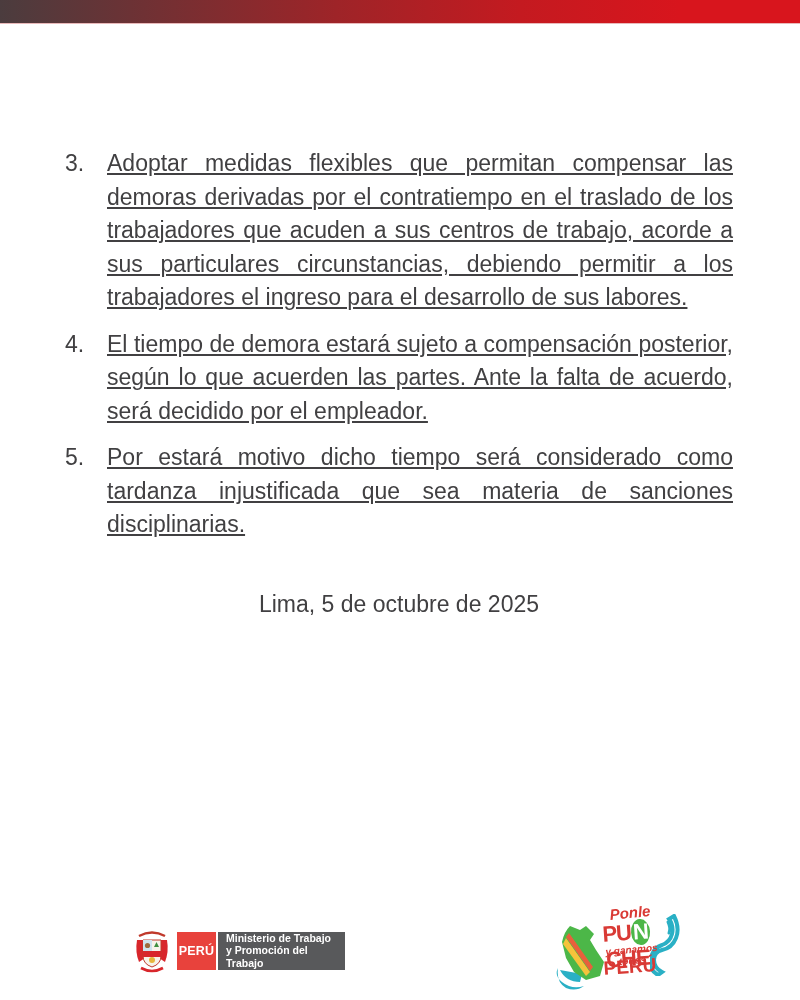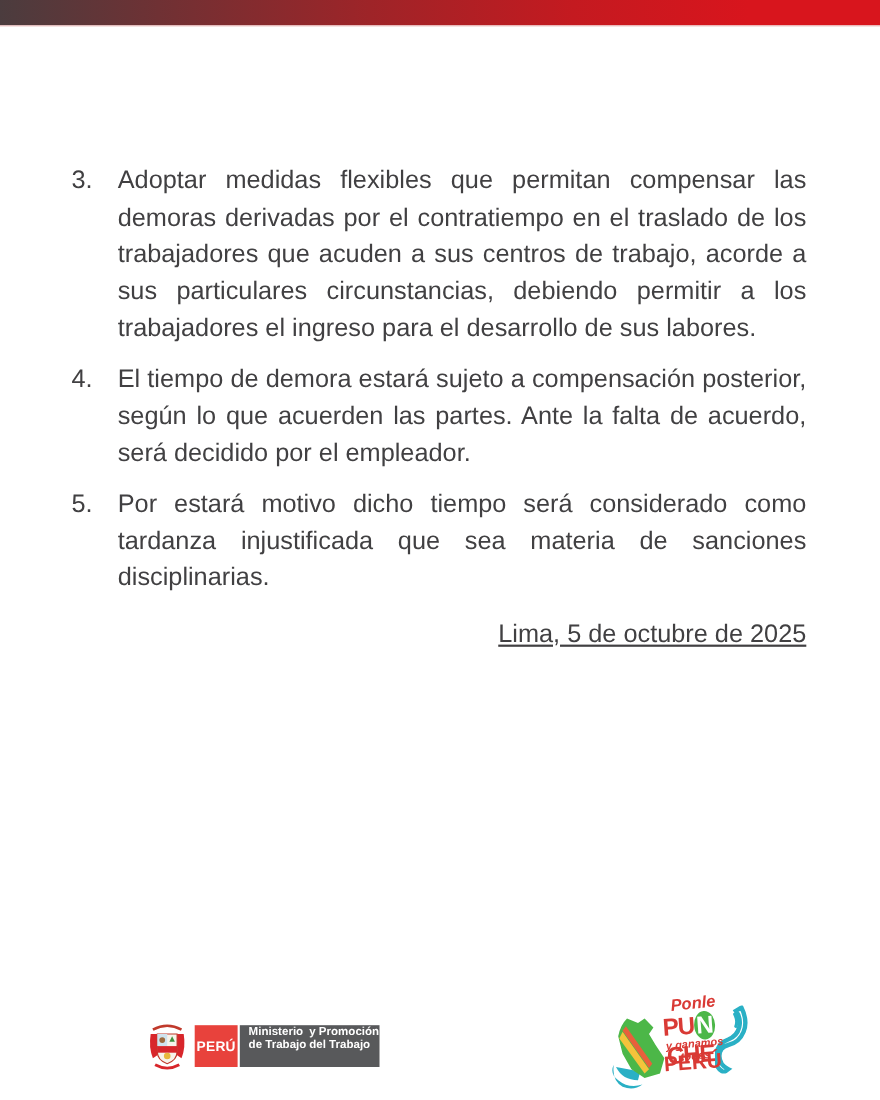--- a/index.html
+++ b/index.html
@@ -34,25 +34,25 @@
     margin-bottom: 13px;
   }
   .doc-item .num {
     flex: 0 0 42px;
     text-align: left;
   }
   .doc-item .txt {
     flex: 1;
     text-align: justify;
     text-align-last: left;
+    text-decoration: underline;
   }
   .dateline {
-    margin-top: 18px;
-    text-align: right;
-    text-decoration: underline;
+    margin-top: 46px;
+    text-align: center;
   }
 
   
   .footer {
     position: absolute; left: 0; top: 890px;
     width: 800px; height: 110px;
   }
 
   .gov-logo {
     position: absolute; left: 133px; top: 38px;
@@ -69,21 +69,21 @@
     letter-spacing: 0.2px;
     margin-right: 2px;
   }
   .ministry-gray-box {
     width: 127px; height: 38px;
     background: #58595b;
     color: #ffffff;
     font-size: 10.5px;
     font-weight: bold;
     line-height: 12.5px;
-    display: flex; flex-direction: row; justify-content: center;
+    display: flex; flex-direction: column; justify-content: center;
     padding-left: 8px;
   }
 
   .campaign-logo {
     position: absolute; left: 556px; top: 8px;
     width: 122px; height: 96px;
   }
   .campaign-logo .map-svg { position: absolute; left: 0; top: 26px; width: 52px; height: 68px; }
   .campaign-logo .arm-svg { position: absolute; right: -2px; top: 16px; width: 30px; height: 62px; }
   .cl-line1 {

